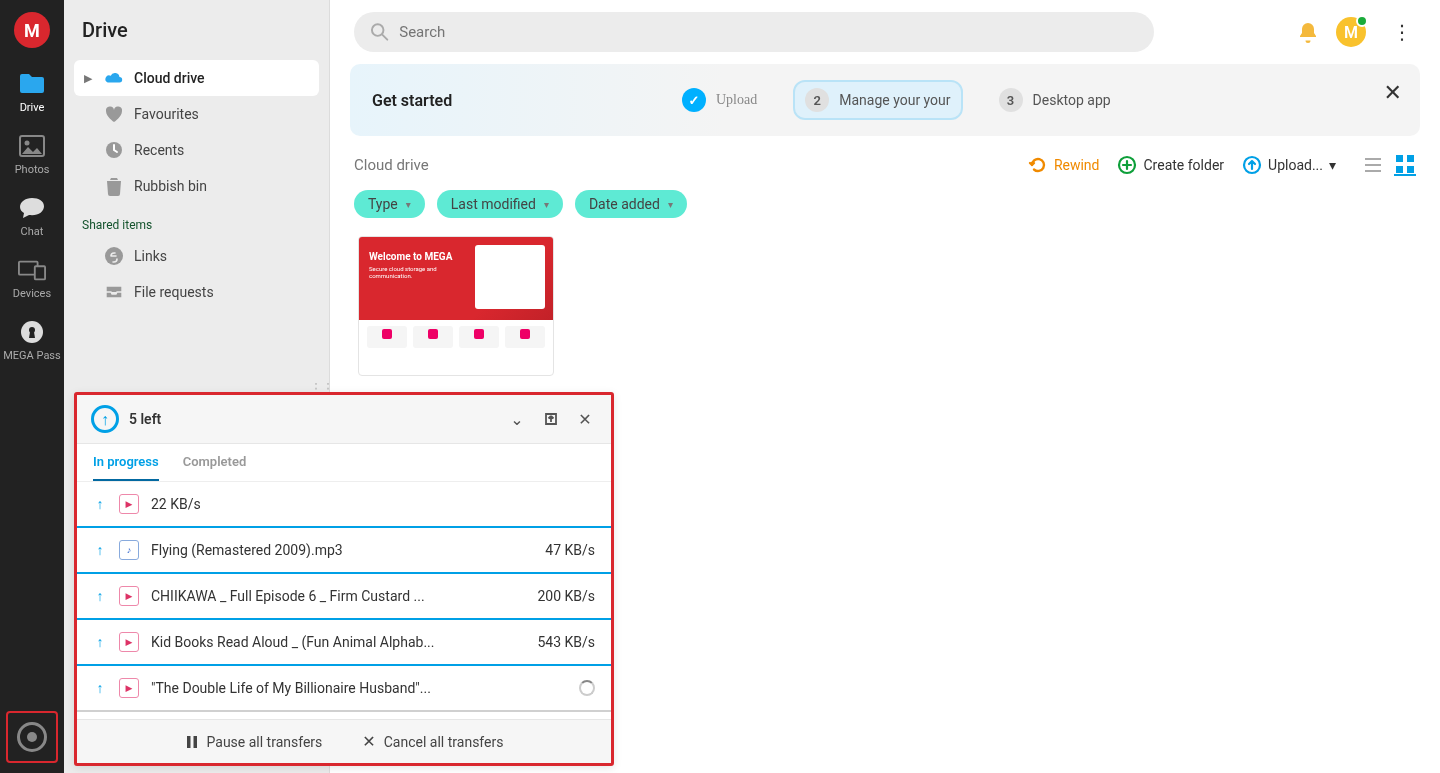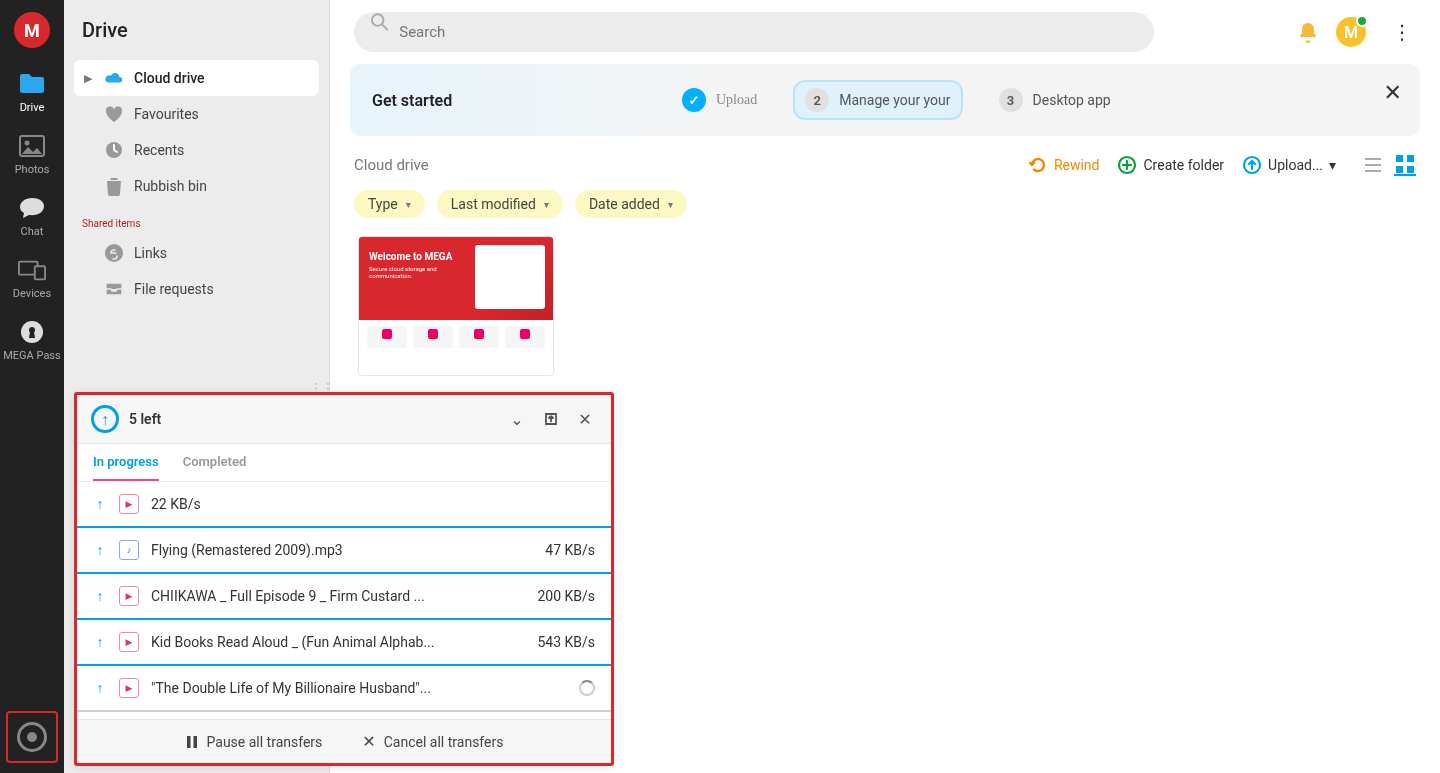--- a/index.html
+++ b/index.html
@@ -20,27 +20,27 @@
 
 
 .sidebar { width: 266px; background: #ececec; border-right: 1px solid #dcdcdc; display: flex; flex-direction: column; position: relative; }
 .sidebar-title { font-size: 20px; font-weight: 500; color: #222; padding: 18px 18px 14px; }
 .nav-list { padding: 4px 10px; }
 .nav-item { display: flex; align-items: center; gap: 10px; padding: 8px 10px; border-radius: 6px; color: #444; cursor: pointer; font-size: 14px; }
 .nav-item.active { background: #fff; font-weight: 500; color: #222; }
 .nav-item .chev { width: 10px; color: #777; font-size: 11px; }
 .nav-icon { width: 20px; height: 20px; display:flex; align-items:center; justify-content:center; color: #888; }
 .nav-icon.blue { color: #2aa7ee; }
-.nav-section-label { font-size: 10px; color: #b91c1c; padding: 10px 18px 2px; }
+.nav-section-label { font-size: 12px; color: #14532d; padding: 10px 18px 2px; }
 .drag-handle { position:absolute; right:-4px; top: 380px; color:#bbb; font-size:14px; letter-spacing:-2px; }
 
 
 .main { flex: 1; display: flex; flex-direction: column; background: #fff; }
 .topbar { display: flex; align-items: center; gap: 18px; padding: 12px 20px 12px 24px; }
-.search { flex: 0 0 800px; background: #ececec; border-radius: 22px; height: 40px; display: flex; padding: 0 16px; color: #8a8a8a; }
+.search { flex: 0 0 800px; background: #ececec; border-radius: 22px; height: 40px; display: flex; align-items: center; padding: 0 16px; color: #8a8a8a; }
 .search input { border: none; background: transparent; outline: none; font-size: 15px; color: #555; width: 100%; }
 .topbar-spacer { flex: 1; }
 .bell { color: #f4b93d; font-size: 20px; cursor: pointer; }
 .avatar { width: 30px; height: 30px; border-radius: 50%; background: #f9c22d; color: #fff; display:flex; align-items:center; justify-content:center; font-weight:600; position:relative; cursor:pointer; }
 .avatar::after { content:""; position:absolute; top:-2px; right:-2px; width:8px; height:8px; background:#1aab3a; border-radius:50%; border:2px solid #fff; }
 .kebab { font-size: 20px; color: #333; cursor:pointer; padding: 4px 8px; }
 
 
 .banner { margin: 0 20px; border-radius: 10px; background: linear-gradient(90deg, #e7f4fb 0%, #f4f4f4 35%, #f4f4f4 100%); display:flex; align-items:center; padding: 18px 22px; gap: 40px; position:relative; }
 .banner-title { font-size: 16px; font-weight:600; color:#222; flex: 0 0 260px; }
@@ -59,21 +59,21 @@
 .tool { display:flex; align-items:center; gap:6px; font-size:14px; color:#333; cursor:pointer; }
 .tool.orange { color:#f08a00; }
 .tool.green svg { color:#0e9f3a; }
 .tool.blue svg { color:#00a0e6; }
 .view-icons { display:flex; gap:10px; margin-left: 8px; }
 .view-icon { width:22px; height:22px; display:flex; align-items:center; justify-content:center; color:#888; cursor:pointer; }
 .view-icon.active { color:#00a0e6; border-bottom: 2px solid #00a0e6; }
 
 
 .chips { display:flex; gap:12px; padding: 8px 24px 14px; }
-.chip { background:#fef9c3; border-radius: 16px; padding: 6px 14px; font-size:14px; color:#444; display:flex; align-items:center; gap:8px; cursor:pointer; }
+.chip { background:#5eead4; border-radius: 16px; padding: 6px 14px; font-size:14px; color:#444; display:flex; align-items:center; gap:8px; cursor:pointer; }
 .chip .caret { font-size:10px; color:#777; }
 
 
 .content { padding: 4px 28px; display:flex; gap:18px; }
 .thumb { width: 196px; height: 140px; border: 1px solid #e4e4e4; border-radius: 4px; overflow:hidden; background:#fff; position:relative; }
 .thumb-top { height: 60%; background: linear-gradient(135deg, #d9272e 70%, #c22128 100%); position:relative; }
 .thumb-top::after { content:""; position:absolute; right:8px; top:8px; width:70px; height:64px; background:#fff; border-radius:3px; }
 .thumb-top-text { position:absolute; left:10px; top:14px; color:#fff; font-size:9px; font-weight:700; line-height:1.2; }
 .thumb-bottom { display:flex; padding:6px 8px; gap:6px; }
 .mini { flex:1; height:22px; background:#f5f5f5; border-radius:3px; position:relative; }
@@ -82,21 +82,21 @@
 
 .transfers { position: absolute; left: 74px; top: 392px; width: 540px; height: 374px; background:#fff; border: 3px solid #d9272e; border-radius: 3px; display:flex; flex-direction:column; box-shadow: 0 2px 8px rgba(0,0,0,0.1); }
 .transfers-head { display:flex; align-items:center; gap:10px; padding: 10px 14px; background:#f6f6f6; border-bottom:1px solid #e6e6e6; }
 .up-badge { width:28px; height:28px; border-radius:50%; border:3px solid #00a0e6; display:flex; align-items:center; justify-content:center; color:#00a0e6; font-weight:700; }
 .transfers-title { font-weight:600; color:#333; font-size:14px; }
 .transfers-head-spacer { flex:1; }
 .head-btn { width:24px; height:24px; display:flex; align-items:center; justify-content:center; color:#555; cursor:pointer; font-size:16px; }
 
 .tabs { display:flex; gap:24px; padding: 10px 16px 0; border-bottom:1px solid #eee; }
 .tab { font-size:13px; color:#999; padding-bottom: 10px; cursor:pointer; font-weight:600; }
-.tab.active { color:#00a0e6; border-bottom: 2px solid #ec4899; }
+.tab.active { color:#00a0e6; border-bottom: 2px solid #0369a1; }
 
 .xfers { flex:1; overflow:auto; }
 .xfer { display:flex; align-items:center; gap:12px; padding: 12px 16px; border-bottom: 2px solid #00a0e6; font-size:14px; color:#333; }
 .xfer:last-child { border-bottom: 2px solid #d0d0d0; }
 .xfer .arrow { color:#00a0e6; font-weight:700; width:14px; text-align:center; }
 .xfer .ftype { width:20px; height:20px; border:1px solid #e8a; border-radius:3px; display:flex; align-items:center; justify-content:center; font-size:9px; color:#d36; }
 .xfer .ftype.audio { border-color:#8ad; color:#36c; }
 .xfer .fname { flex:1; white-space:nowrap; overflow:hidden; text-overflow:ellipsis; }
 .xfer .speed { color:#333; font-size:14px; }
 .spinner { width:16px; height:16px; border:2px solid #ccc; border-top-color:#888; border-radius:50%; }
@@ -374,21 +374,21 @@
     </div>
     <div class="xfer">
       <span class="arrow">↑</span>
       <span class="ftype audio">♪</span>
       <span class="fname">Flying (Remastered 2009).mp3</span>
       <span class="speed">47 KB/s</span>
     </div>
     <div class="xfer">
       <span class="arrow">↑</span>
       <span class="ftype">▶</span>
-      <span class="fname">CHIIKAWA _ Full Episode 9 _ Firm Custard ...</span>
+      <span class="fname">CHIIKAWA _ Full Episode 6 _ Firm Custard ...</span>
       <span class="speed">200 KB/s</span>
     </div>
     <div class="xfer">
       <span class="arrow">↑</span>
       <span class="ftype">▶</span>
       <span class="fname">Kid Books Read Aloud _ (Fun Animal Alphab...</span>
       <span class="speed">543 KB/s</span>
     </div>
     <div class="xfer">
       <span class="arrow">↑</span>

